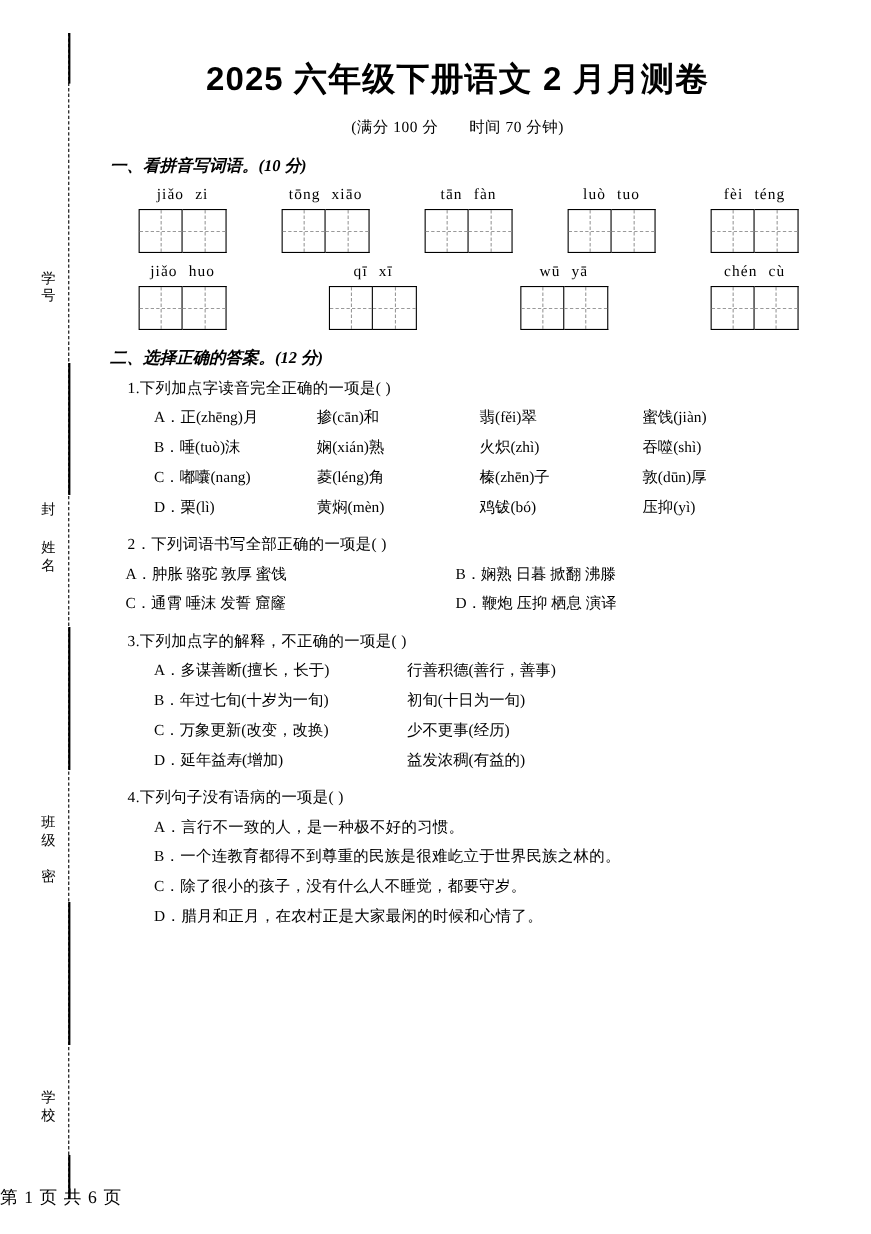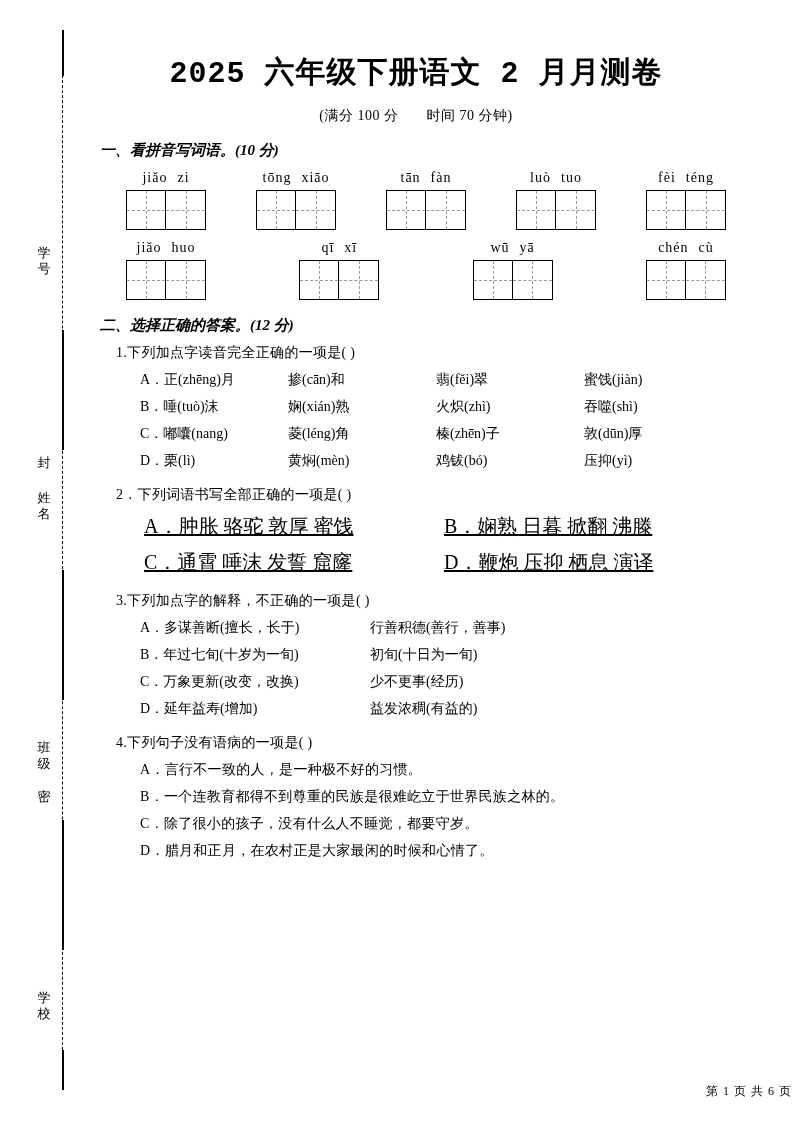--- a/index.html
+++ b/index.html
@@ -65,21 +65,21 @@
     left: 86px;
     top: 34px;
     width: 660px;
   }
   .doc-title {
     text-align: center;
     font-size: 30px;
     font-weight: bold;
     letter-spacing: 1px;
     margin: 18px 0 0 0;
-    font-family: Liberation Mono, monospace;
+    font-family: Liberation Sans, sans-serif;
   }
   .doc-sub {
     text-align: center;
     font-size: 14px;
     margin-top: 14px;
     letter-spacing: 0.5px;
   }
   .doc-sub .gap {
     display: inline-block;
     width: 28px;
@@ -150,23 +150,22 @@
   .tzg::after {
     top: 0;
     bottom: 0;
     left: 50%;
     border-left: 1px dashed #999;
   }
 
   
   .opt-grid {
     display: flex;
-    margin: 9px 0 0 58px;
-    font-size: 20px;
-    text-decoration: underline;
+    margin: 9px 0 0 28px;
+    font-size: 14px;
   }
   .opt-grid .col {
     width: 300px;
   }
   .opt-cols-4 {
     display: flex;
     margin: 9px 0 0 54px;
     font-size: 14px;
   }
   .opt-cols-4 .c {
@@ -180,22 +179,22 @@
   }
   .opt-cols-2 .c1 {
     width: 230px;
   }
 
   .footer {
     position: absolute;
     left: 0;
     right: 0;
     bottom: 22px;
-    text-align: right;
-    font-size: 12px;
+    text-align: left;
+    font-size: 16px;
     letter-spacing: 1px;
   }
 </style>
 </head>
 <body>
 
 <div class="left-margin">
   <div class="vline"></div>
 
   <div class="vseg" style="top:0px;height:46px;"></div>

